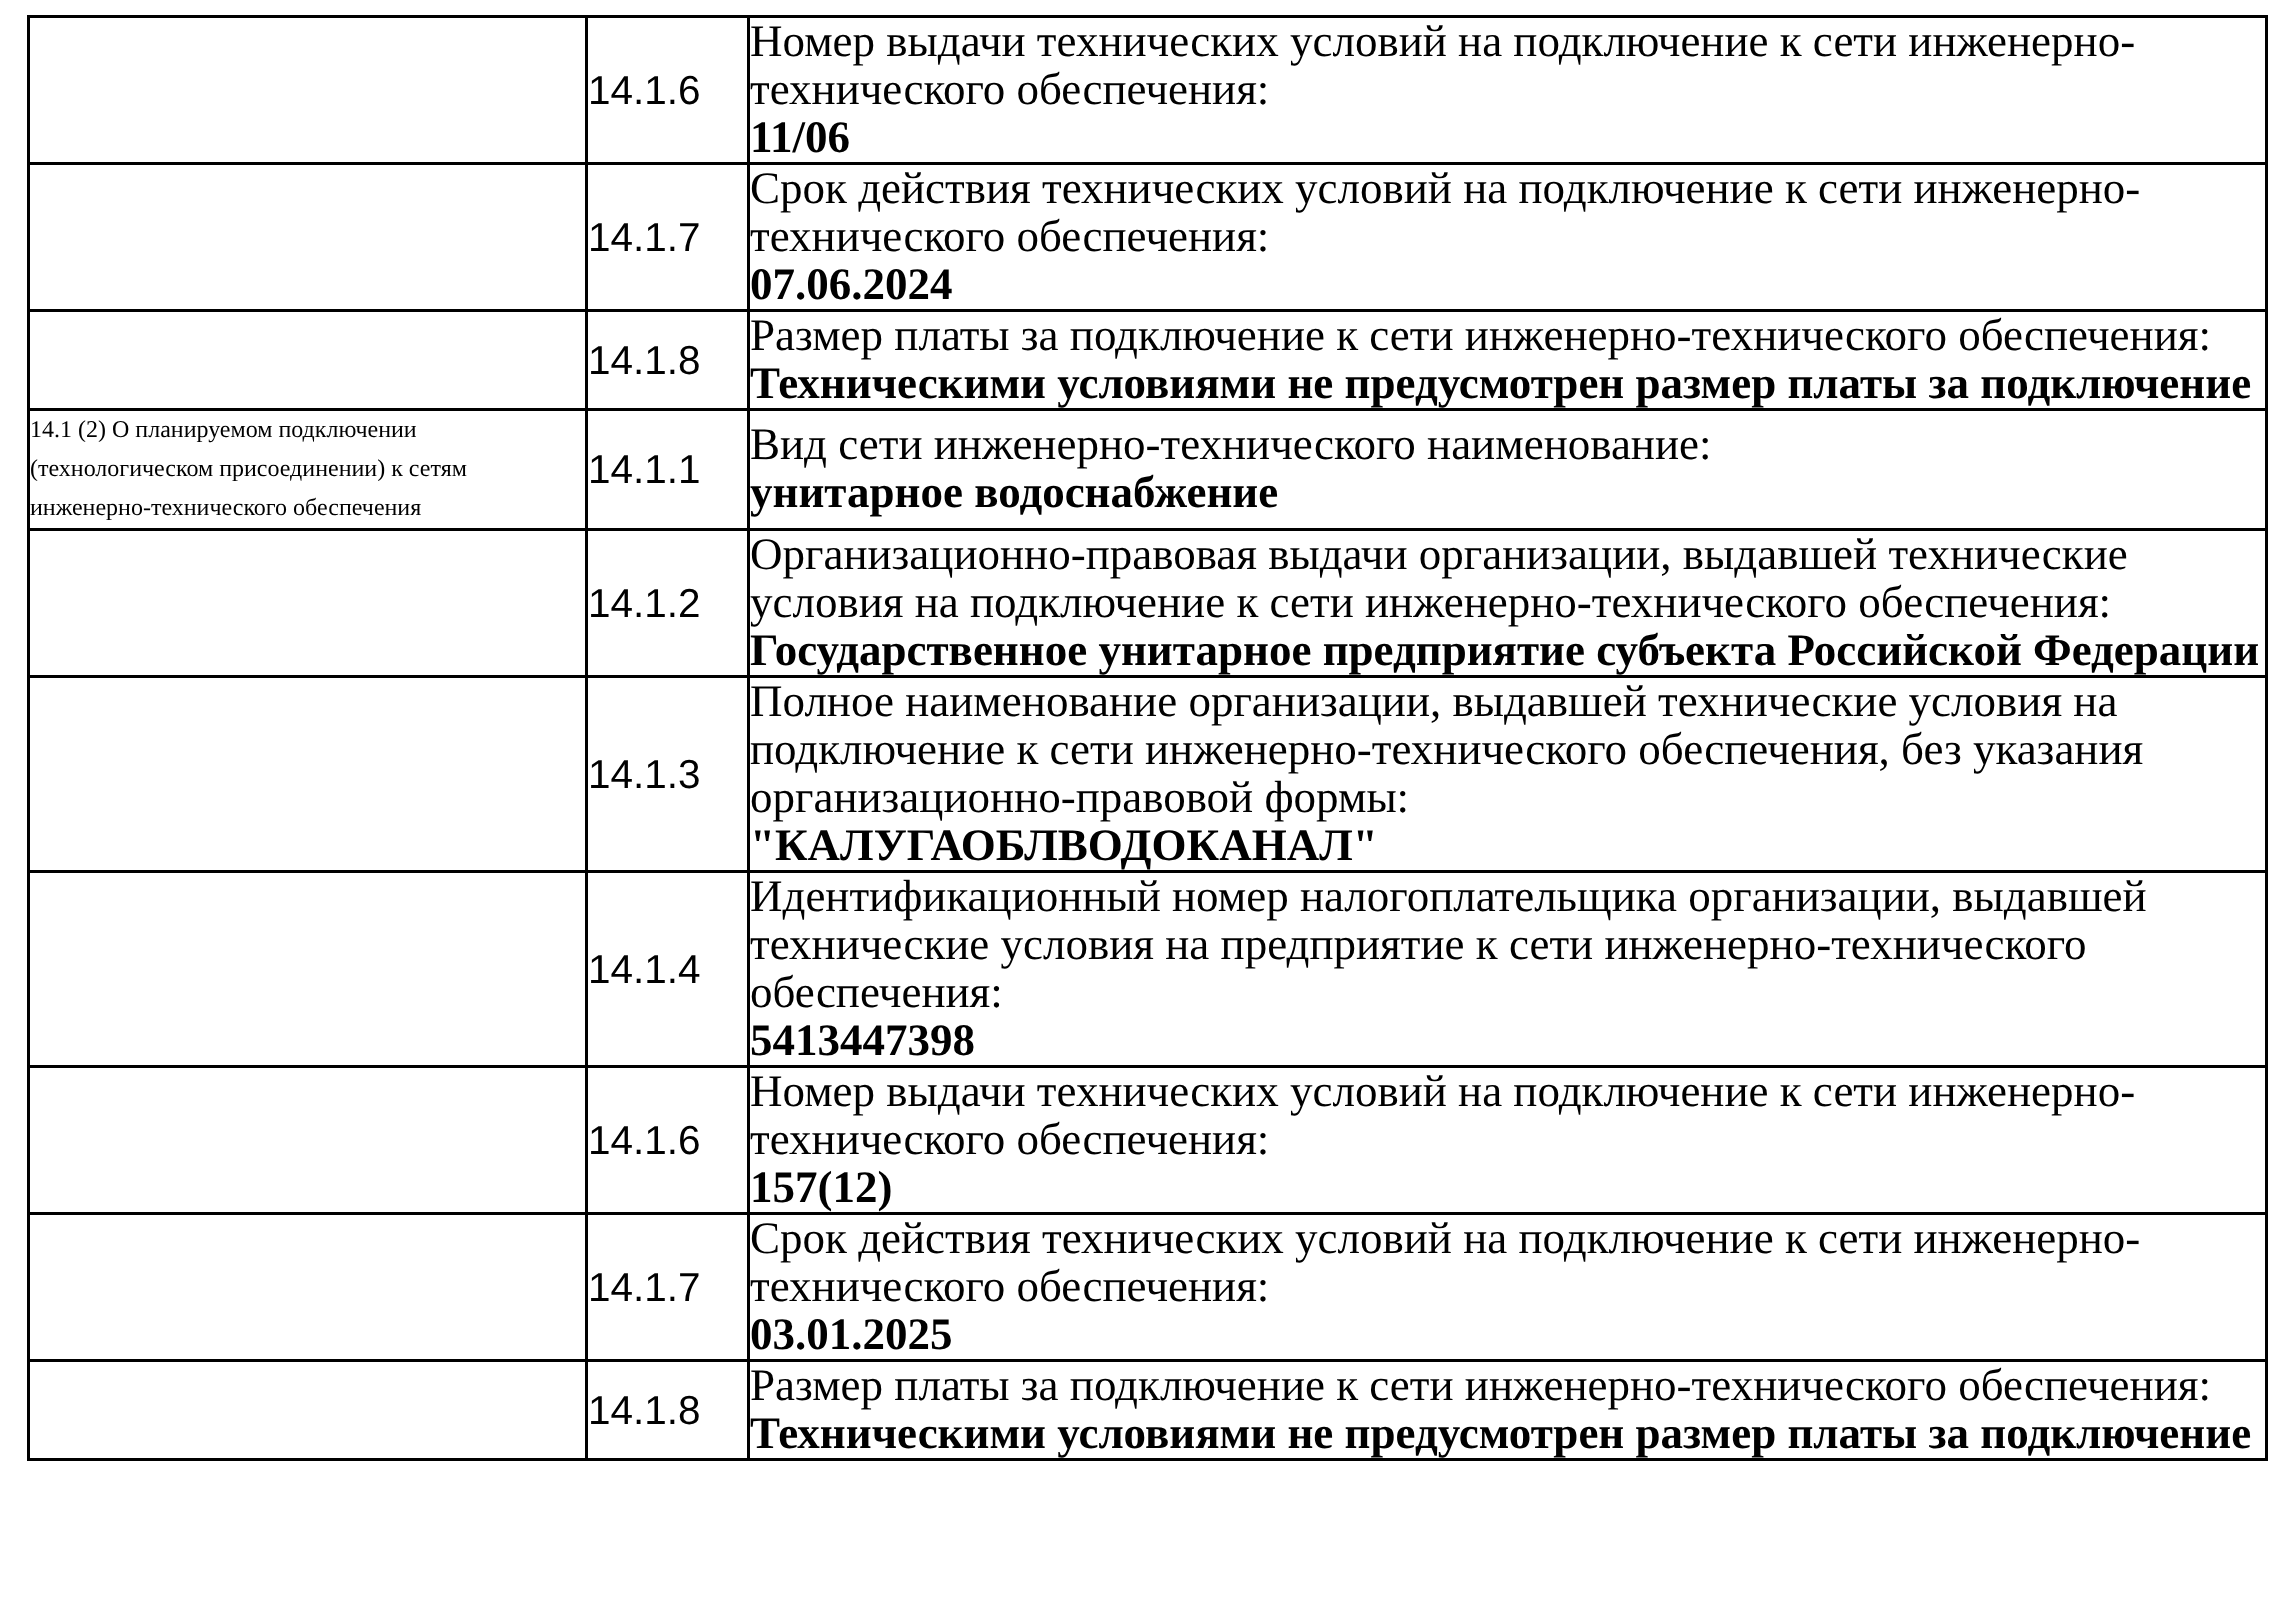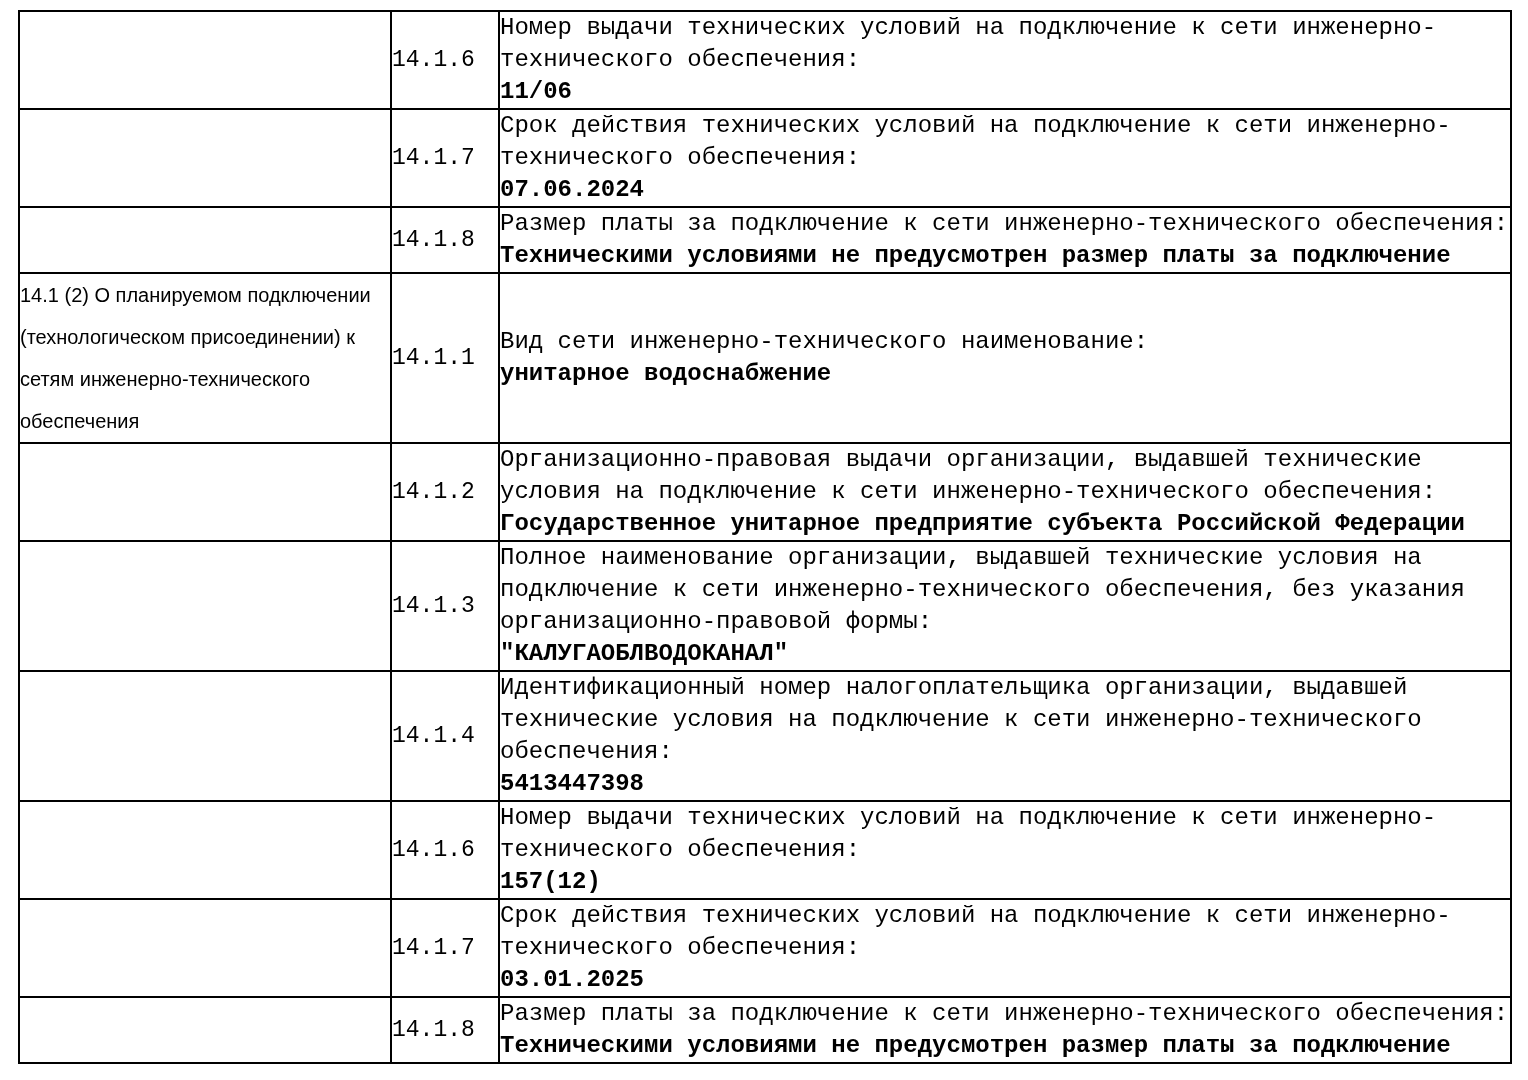--- a/index.html
+++ b/index.html
@@ -26,37 +26,37 @@
   }
   table.decl-table td {
     border: 2px solid #000;
     padding: 0;
     color: #000;
     overflow: hidden;
   }
   td.c-section {
     width: 370px;
     vertical-align: top;
-    font-family: Liberation Sans, sans-serif;
-    font-size: 20px;
-    line-height: 42px;
+    font-family: Liberation Serif, serif;
+    font-size: 16px;
+    line-height: 26px;
     padding: 0 3px;
   }
   td.c-num {
     width: 106px;
     vertical-align: middle;
-    font-family: Liberation Mono, monospace;
-    font-size: 23px;
+    font-family: Liberation Sans, sans-serif;
+    font-size: 27px;
     line-height: 30px;
     padding: 0 4px;
   }
   td.c-desc {
     vertical-align: middle;
-    font-family: Liberation Mono, monospace;
-    font-size: 24px;
+    font-family: Liberation Serif, serif;
+    font-size: 30px;
     line-height: 32px;
     padding: 0 5px 0 4px;
   }
   .row-label { font-weight: normal; }
   .row-value { font-weight: bold; }
 </style>
 </head>
 <body>
 
 <div class="doc-wrap">
@@ -135,21 +135,21 @@
     </td>
   </tr>
         <tr>
     <td class="c-section">
       <div></div>
     </td>
     <td class="c-num">
       <span>14.1.4</span>
     </td>
     <td class="c-desc">
-      <div class="row-label">Идентификационный номер налогоплательщика организации, выдавшей технические условия на подключение к сети инженерно-технического обеспечения:</div>
+      <div class="row-label">Идентификационный номер налогоплательщика организации, выдавшей технические условия на предприятие к сети инженерно-технического обеспечения:</div>
       <div class="row-value">5413447398</div>
     </td>
   </tr>
         <tr>
     <td class="c-section">
       <div></div>
     </td>
     <td class="c-num">
       <span>14.1.6</span>
     </td>

